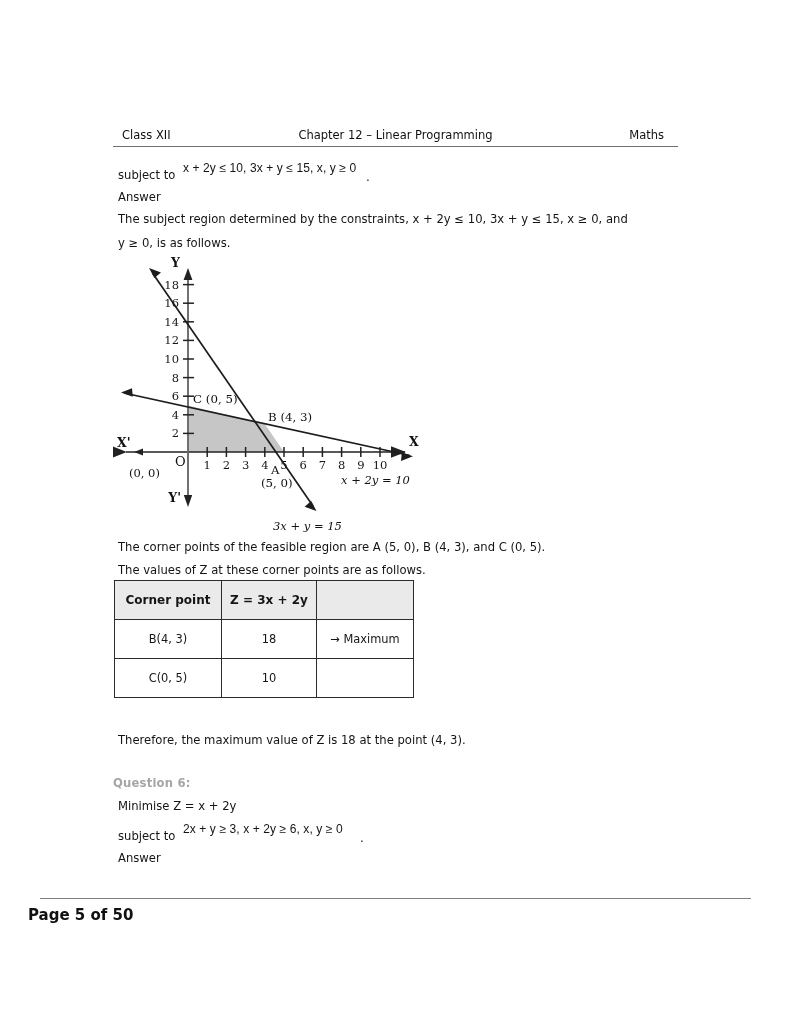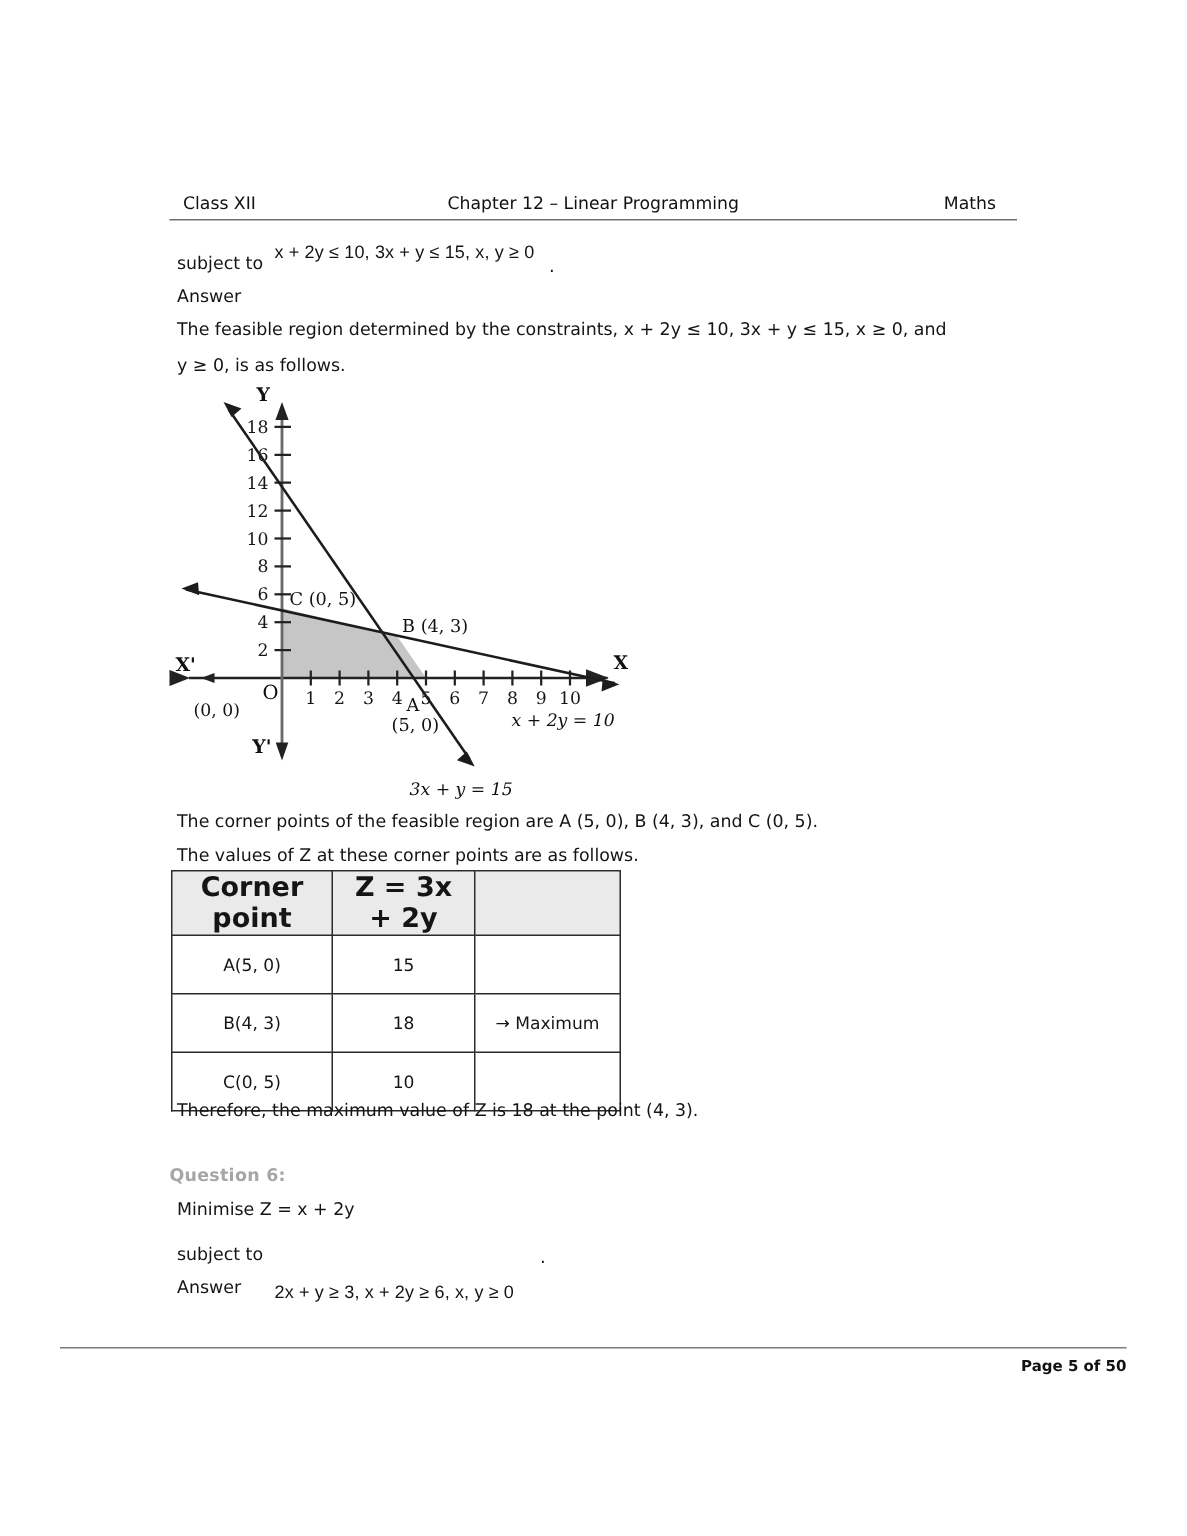--- a/index.html
+++ b/index.html
@@ -91,43 +91,43 @@
     height: 38px;
     padding: 0 6px;
     text-align: center;
     font-weight: normal;
     color: #151515;
     vertical-align: middle;
   }
   .ctable thead th {
     background: #eaeaea;
     font-weight: bold;
-    font-size: 18px;
+    font-size: 12px;
   }
   .c1 { width: 94px; }
   .c2 { width: 82px; }
   .c3 { width: 84px; }
   .c3.note { text-align: center; margin-top: 36px; }
 
   
   .foot-rule {
     position: absolute;
     left: 40px;
     top: 898px;
     width: 711px;
     height: 0;
     border-top: 1.2px solid #7d7d7d;
   }
   .foot-text {
     position: absolute;
-    left: 40px;
+    left: 28px;
     top: 906px;
     width: 711px;
-    text-align: right;
-    font-size: 10px;
+    text-align: left;
+    font-size: 15px;
     font-weight: bold;
     color: #111;
   }
 </style>
 </head>
 <body>
 
 <div class="page">
 
   <div class="run-head">
@@ -136,21 +136,21 @@
     <span class="rh-right">Maths</span>
   </div>
   <div class="head-rule"></div>
 
   <div class="ln" style="left:118px; top:168px;">subject to</div>
   <div class="ln mathimg" style="left:183px; top:161px;">x + 2y ≤ 10, 3x + y ≤ 15, x, y ≥ 0</div>
   <div class="ln" style="left:366px; top:170px; font-size:12px;">.</div>
 
   <div class="ln" style="left:118px; top:190px;">Answer</div>
 
-  <div class="ln" style="left:118px; top:212px;">The feasible region determined by the constraints, x + 2y ≤ 10, 3x + y ≤ 15, x ≥ 0, and</div>
+  <div class="ln" style="left:118px; top:212px;">The subject region determined by the constraints, x + 2y ≤ 10, 3x + y ≤ 15, x ≥ 0, and</div>
   <div class="ln" style="left:118px; top:236px;">y ≥ 0, is as follows.</div>
 
   <div class="graph">
     <svg width="330" height="285" viewBox="0 0 330 285" xmlns="http://www.w3.org/2000/svg">
       <defs>
         <marker id="arrH" markerWidth="9" markerHeight="7" refX="8.5" refY="3.5" orient="auto">
           <polygon points="0 0, 9 3.5, 0 7" fill="#222"></polygon>
         </marker>
       </defs>
 
@@ -243,45 +243,40 @@
 
   <table class="ctable">
     <thead>
       <tr>
         <th class="c1">Corner point</th>
         <th class="c2">Z = 3x + 2y</th>
         <th class="c3"></th>
       </tr>
     </thead>
     <tbody>
-      <tr>
-        <td class="c1">A(5, 0)</td>
-        <td class="c2">15</td>
-        <td class="c3 note"></td>
-      </tr>
       <tr>
         <td class="c1">B(4, 3)</td>
         <td class="c2">18</td>
         <td class="c3 note">→ Maximum</td>
       </tr>
       <tr>
         <td class="c1">C(0, 5)</td>
         <td class="c2">10</td>
         <td class="c3 note"></td>
       </tr>
     </tbody>
   </table>
 
   <div class="ln" style="left:118px; top:733px;">Therefore, the maximum value of Z is 18 at the point (4, 3).</div>
 
   <div class="qlabel" style="left:113px; top:776px;">Question 6:</div>
   <div class="ln" style="left:118px; top:799px;">Minimise Z = x + 2y</div>
 
   <div class="ln" style="left:118px; top:829px;">subject to</div>
-  <div class="ln mathimg" style="left:183px; top:822px;margin-top:32px;">2x + y ≥ 3, x + 2y ≥ 6, x, y ≥ 0</div>
+  <div class="ln mathimg" style="left:183px; top:822px;">2x + y ≥ 3, x + 2y ≥ 6, x, y ≥ 0</div>
   <div class="ln" style="left:360px; top:831px; font-size:12px;">.</div>
 
   <div class="ln" style="left:118px; top:851px;">Answer</div>
 
   <div class="foot-rule"></div>
   <div class="foot-text">Page 5 of 50</div>
 
 </div>
 
 </body></html>

